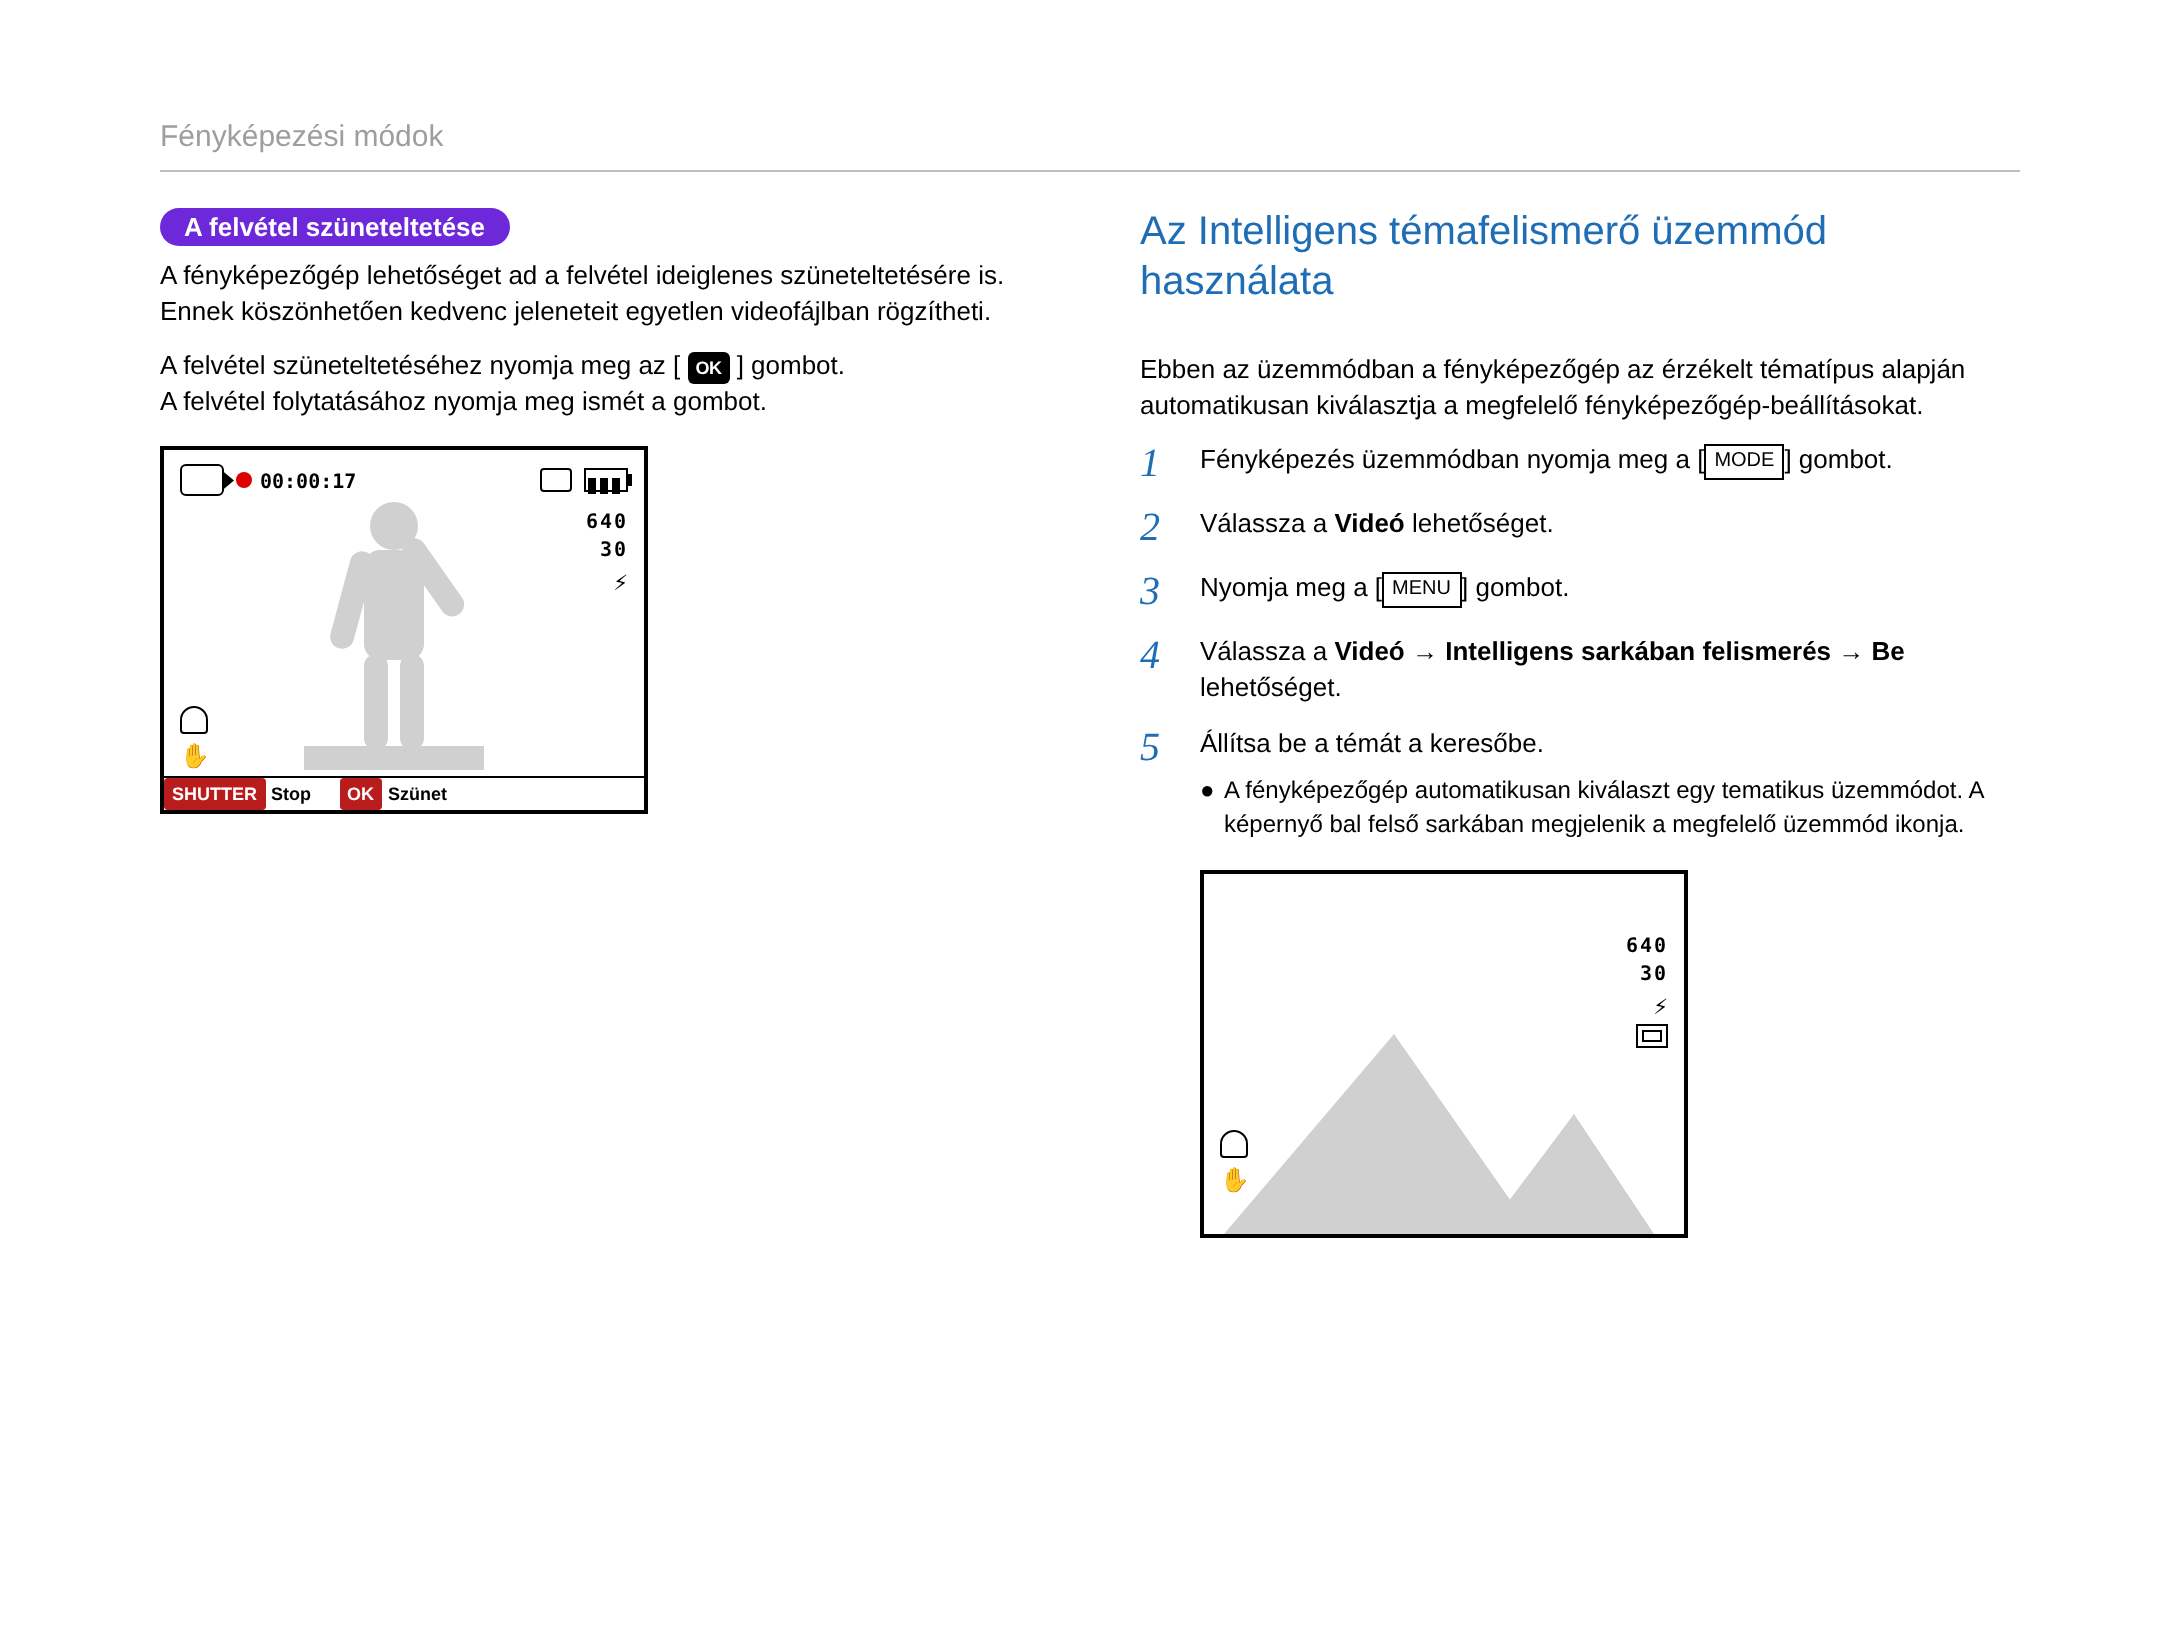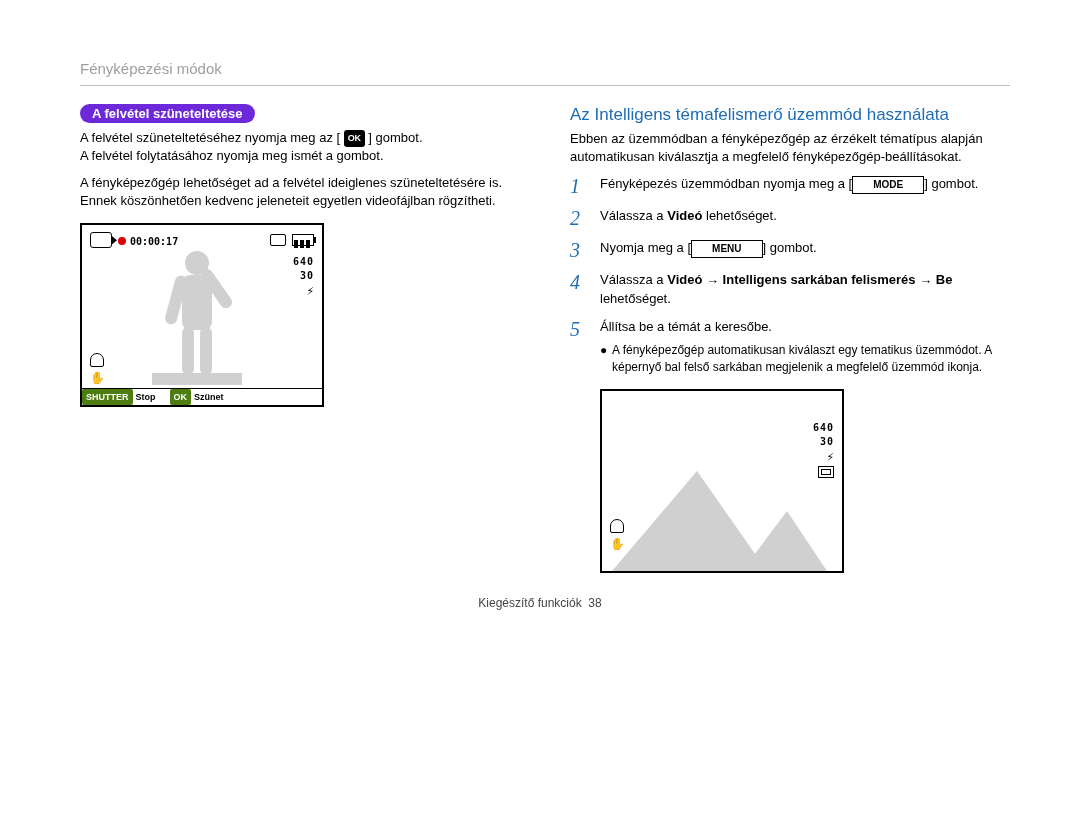--- a/index.html
+++ b/index.html
@@ -59,22 +59,22 @@
     border-radius: 3px;
     padding: 2px 4px;
     vertical-align: middle;
     font-family: Arial, sans-serif;
     letter-spacing: -0.3px;
   }
   .mode-icon {
     display: inline-block;
     border: 1.5px solid #000;
     font-size: 10px;
-    font-weight: bold;
-    padding: 1px 20px;
+    font-weight: normal;
+    padding: 1px 4px;
     vertical-align: middle;
     font-family: Arial, sans-serif;
     text-align: right;
   }
 
   
   .lcd {
     width: 240px;
     height: 180px;
     border: 2px solid #000;
@@ -96,35 +96,35 @@
   .lcd .batt .bar{width:4px;height:8px;background:#000;margin:1px;display:inline-block;}
   .lcd .right-stack { position:absolute; right:8px; top:30px; text-align:right; font-family:monospace; font-weight:bold; font-size:10px; line-height:1.4;}
   .lcd .right-stack .sz{letter-spacing:1px;}
   .lcd .right-stack .flash{font-size:12px;}
   .lcd .right-stack .frame{width:14px;height:10px;border:1px solid #000;display:inline-block;position:relative;}
   .lcd .right-stack .frame::before{content:"";position:absolute;inset:2px;border:1px solid #000;}
   .lcd .bottom-icons{ position:absolute; left:8px; bottom:20px; display:flex; flex-direction:column; gap:4px;}
   .lcd .mic{ width:12px;height:12px;border:1px solid #000;border-radius:50% 50% 2px 2px;position:relative;}
   .lcd .hand{ font-size:12px;}
   .lcd .bottom-bar{ position:absolute; left:0; right:0; bottom:0; height:16px; border-top:1px solid #000; display:flex; align-items:center; font-family:Arial; font-size:9px; font-weight:bold;}
-  .lcd .bottom-bar .seg{background:#4d7c0f;color:#fff;padding:0 4px;height:16px;display:flex;align-items:center;border-radius:2px;margin-right:3px;}
+  .lcd .bottom-bar .seg{background:#b91c1c;color:#fff;padding:0 4px;height:16px;display:flex;align-items:center;border-radius:2px;margin-right:3px;}
   .lcd .bottom-bar .lbl{margin-right:14px;}
 
   .lcd .person {
     position:absolute;
     left:70px; top:20px; width:90px; height:140px;
   }
   .lcd .mountain { position:absolute; left:0; right:0; bottom:0; height:120px; }
 
   .right-title {
     color: #1e6db5;
-    font-size: 17px;
+    font-size: 20px;
     font-weight: normal;
     line-height: 1.25;
-    margin: 0 0 5px 0;
+    margin: 0 0 22px 0;
   }
   .step-row { display:flex; margin-bottom:10px; }
   .step-num {
     font-family: "Times New Roman", serif;
     font-style: italic;
     font-size: 20px;
     color: #1e6db5;
     width: 30px;
     flex-shrink: 0;
     line-height: 1.1;
@@ -148,27 +148,27 @@
 <body>
 
 <div class="page">
   <div class="breadcrumb">Fényképezési módok</div>
   <hr class="hr">
 
   <div class="columns">
 
     <div class="col">
       <span class="pill">A felvétel szüneteltetése</span>
+      <p class="body-text">A fényképezőgép lehetőséget ad a felvétel ideiglenes szüneteltetésére is. Ennek köszönhetően kedvenc jeleneteit egyetlen videofájlban rögzítheti.</p>
       <p class="body-text">
         <span>A felvétel szüneteltetéséhez nyomja meg az [</span>
         <span class="inline-icon">OK</span>
         <span>] gombot.</span><br>
         <span>A felvétel folytatásához nyomja meg ismét a gombot.</span>
       </p>
-      <p class="body-text">A fényképezőgép lehetőséget ad a felvétel ideiglenes szüneteltetésére is. Ennek köszönhetően kedvenc jeleneteit egyetlen videofájlban rögzítheti.</p>
 
       <div class="lcd">
         <div class="top-row">
           <span style="display:flex;align-items:center;gap:6px;">
             <span class="video-icon"></span>
             <span><span class="rec-dot"></span><span class="timecode">00:00:17</span></span>
           </span>
           <span style="display:flex;align-items:center;gap:6px;">
             <span class="free-box"></span>
             <span class="batt"><span class="bar"></span><span class="bar"></span><span class="bar"></span></span>
@@ -256,16 +256,13 @@
           <span class="hand">✋</span>
         </div>
         <svg class="mountain" viewBox="0 0 240 120" preserveAspectRatio="none">
           <polygon points="10,120 95,20 165,120" fill="#d0d0d0"></polygon>
           <polygon points="140,120 185,60 225,120" fill="#d0d0d0"></polygon>
         </svg>
       </div>
     </div>
   </div>
 
-  <div class="footer">
-    <span>Kiegészítő funkciók</span>&nbsp;&nbsp;<span>38</span>
-  </div>
 </div>
 
 </body></html>

